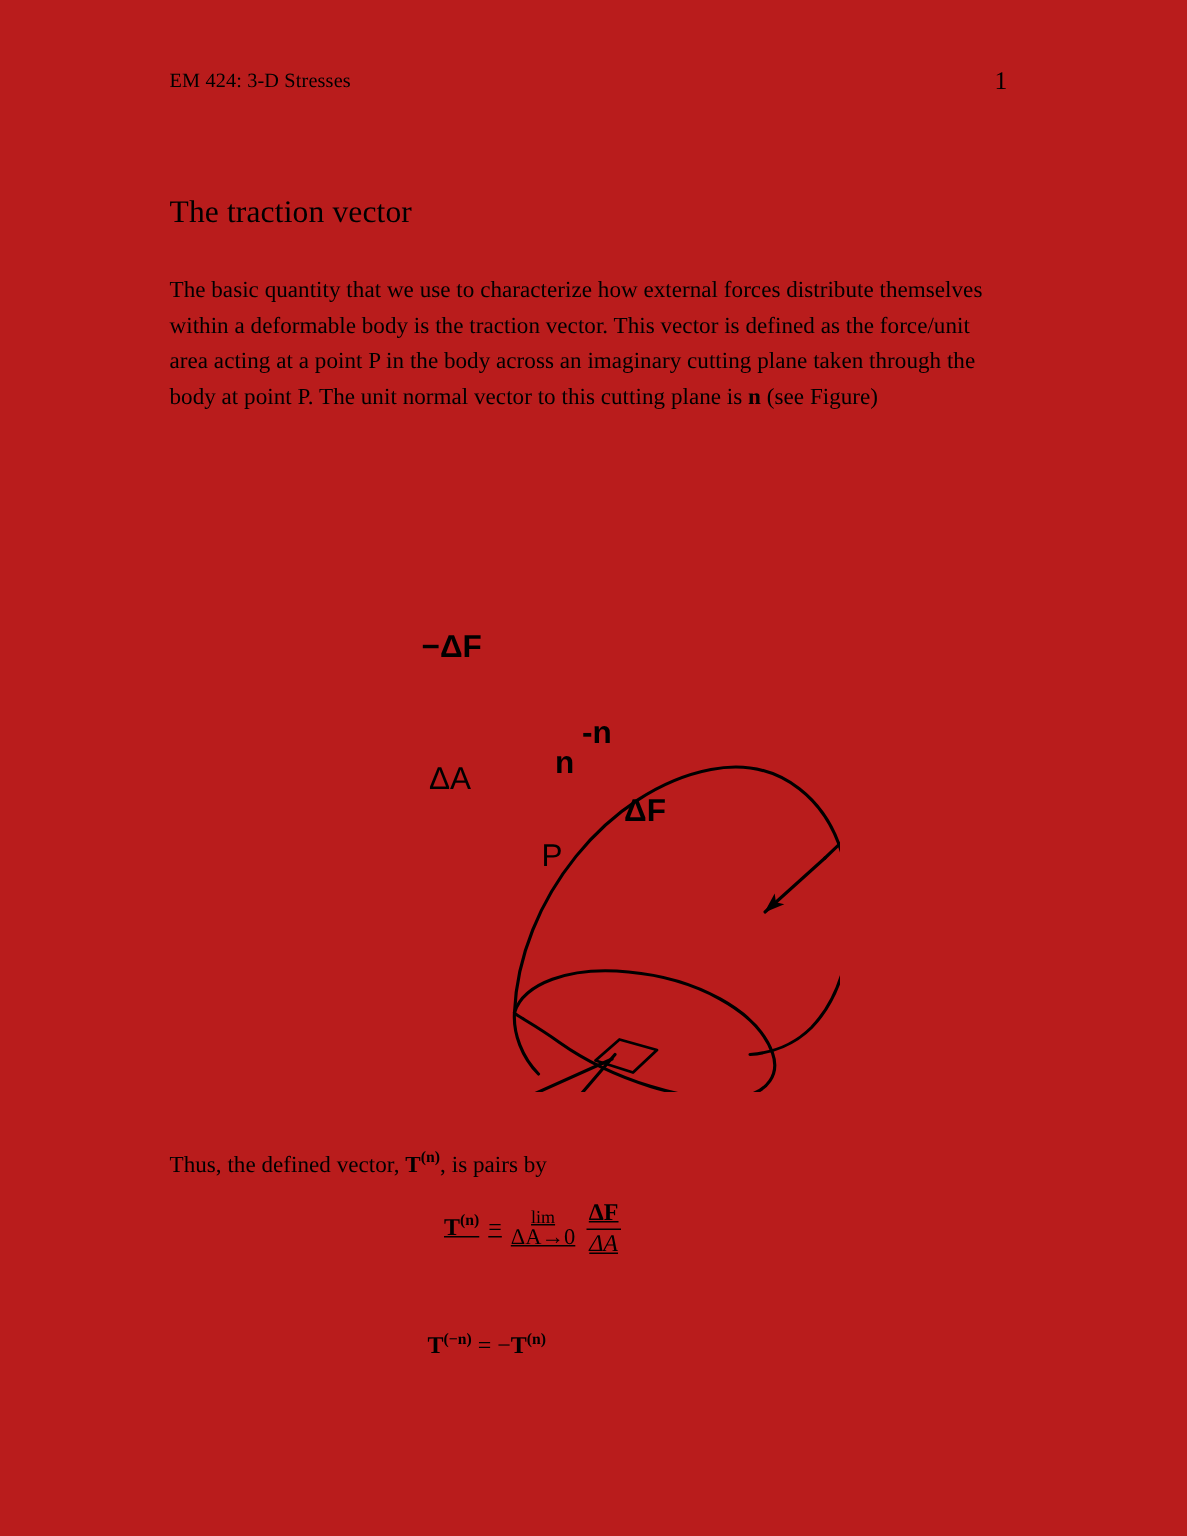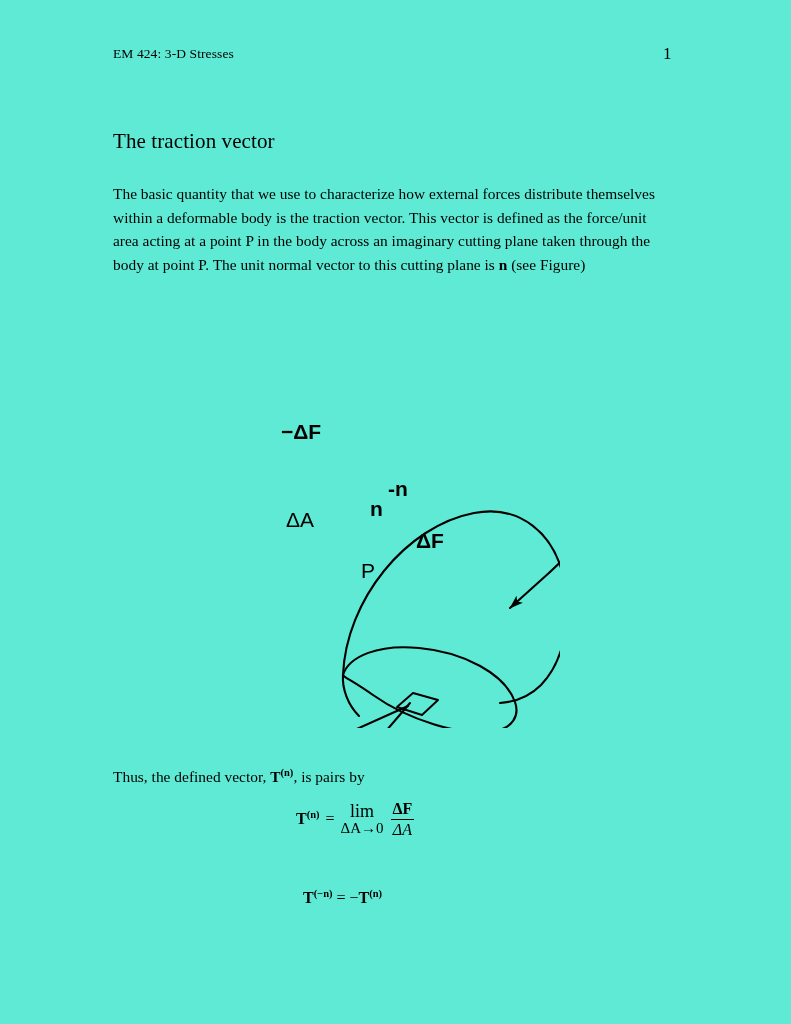--- a/index.html
+++ b/index.html
@@ -14,21 +14,21 @@
     position: relative;
     font-family: "Liberation Serif", "DejaVu Serif", serif;
     color: #000000;
     overflow: hidden;
   }
   .page {
     position: absolute;
     left: 0; top: 0;
     width: 791px;
     height: 1024px;
-    background: #5eead4;
+    background: #b91c1c;
   }
   
   .runhead {
     position: absolute;
     left: 113px;
     top: 46px;
     font-size: 13.5px;
     letter-spacing: 0.1px;
     white-space: nowrap;
   }
@@ -92,51 +92,52 @@
   .eq {
     position: absolute;
     font-size: 16px;
   }
   #equation-limit {
     left: 296px;
     top: 800px;
     display: flex;
     align-items: center;
     gap: 4px;
+    text-decoration: underline;
   }
   #equation-limit .lhs { font-weight: bold; font-size: 16px; }
   #equation-limit .eqsign { font-size: 16px; padding: 0 2px; }
   .limbox {
     display: inline-flex;
     flex-direction: column;
     align-items: center;
     line-height: 1;
   }
-  .limbox .limword { font-size: 18px; font-style: normal; }
+  .limbox .limword { font-size: 12px; font-style: normal; }
   .limbox .limsub { font-size: 15px; margin-top: 1px; }
   .frac {
     display: inline-flex;
     flex-direction: column;
     align-items: center;
     line-height: 1.12;
     margin-left: 3px;
   }
   .frac .num {
     font-weight: bold;
     font-size: 16px;
     padding: 0 2px 1px 2px;
     border-bottom: 1.2px solid #000;
   }
   .frac .den {
     font-size: 16px;
     font-style: italic;
     padding: 1px 2px 0 2px;
   }
   #equation-opposite {
-    left: 303px;
+    left: 285px;
     top: 889px;
     font-size: 16px;
     font-weight: bold;
     white-space: nowrap;
     text-align: right;
   }
   
   #stress-figure {
     position: absolute;
     left: 160px;

